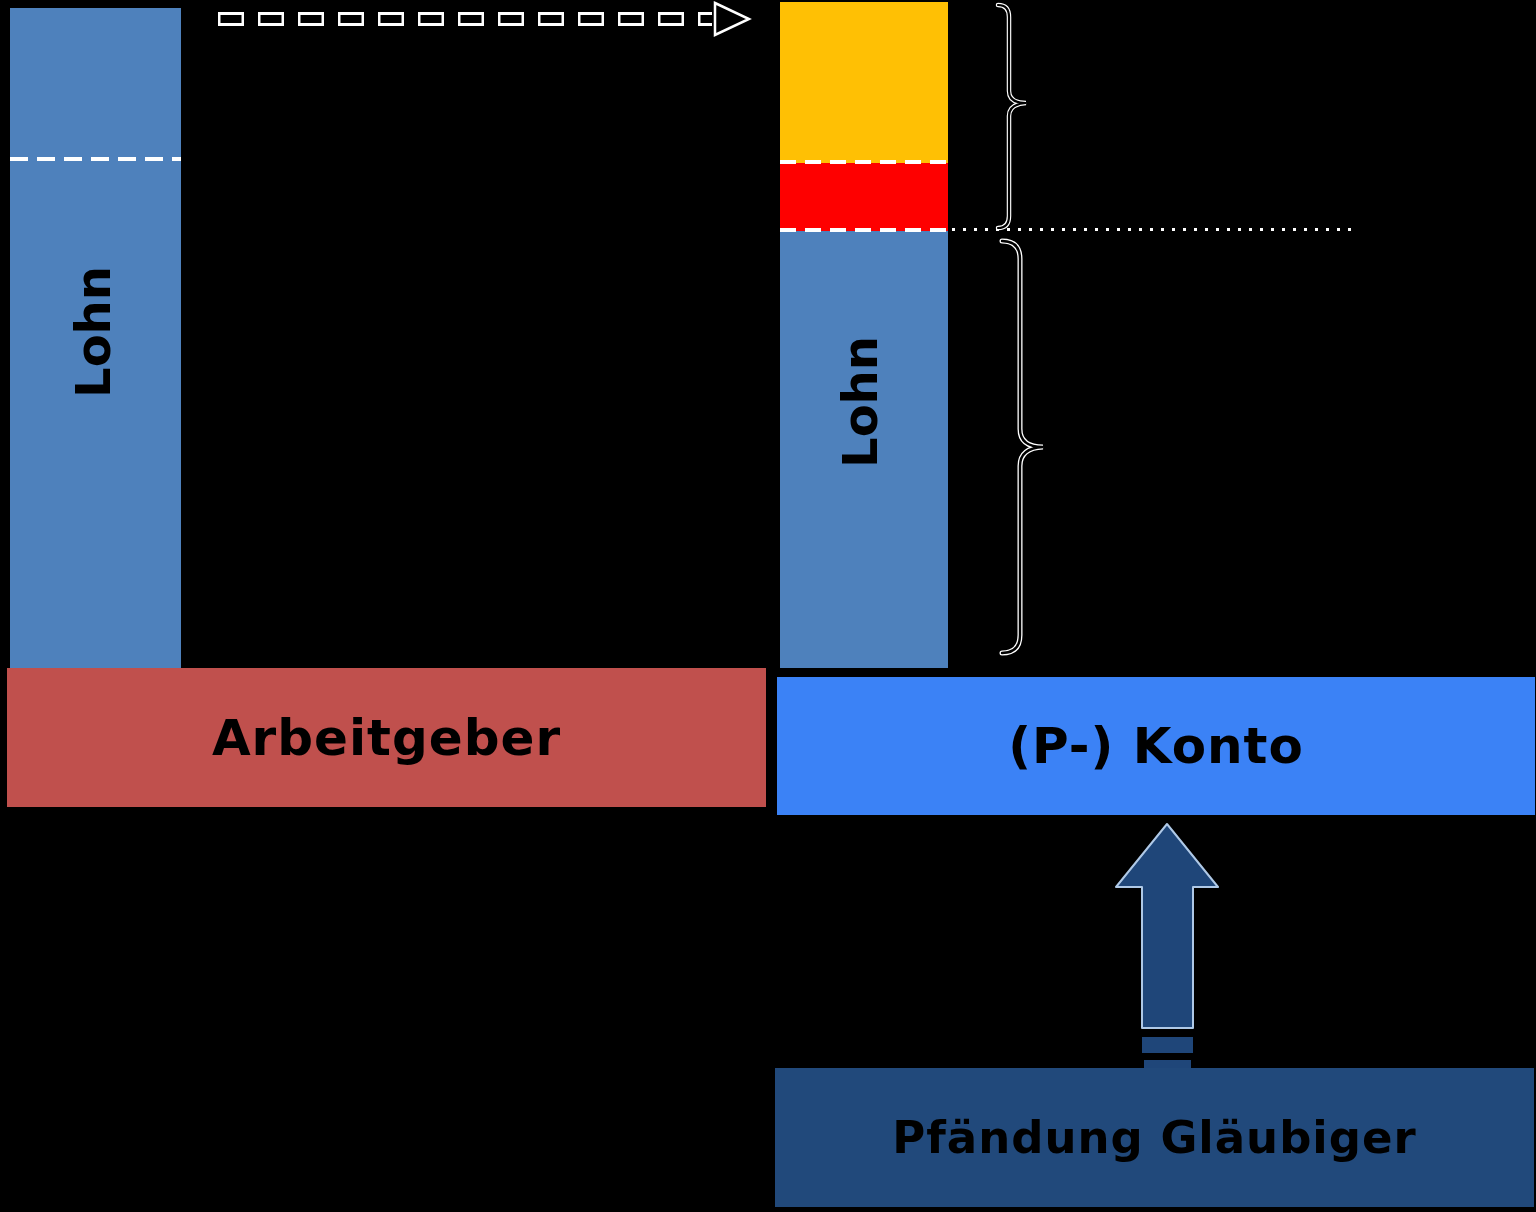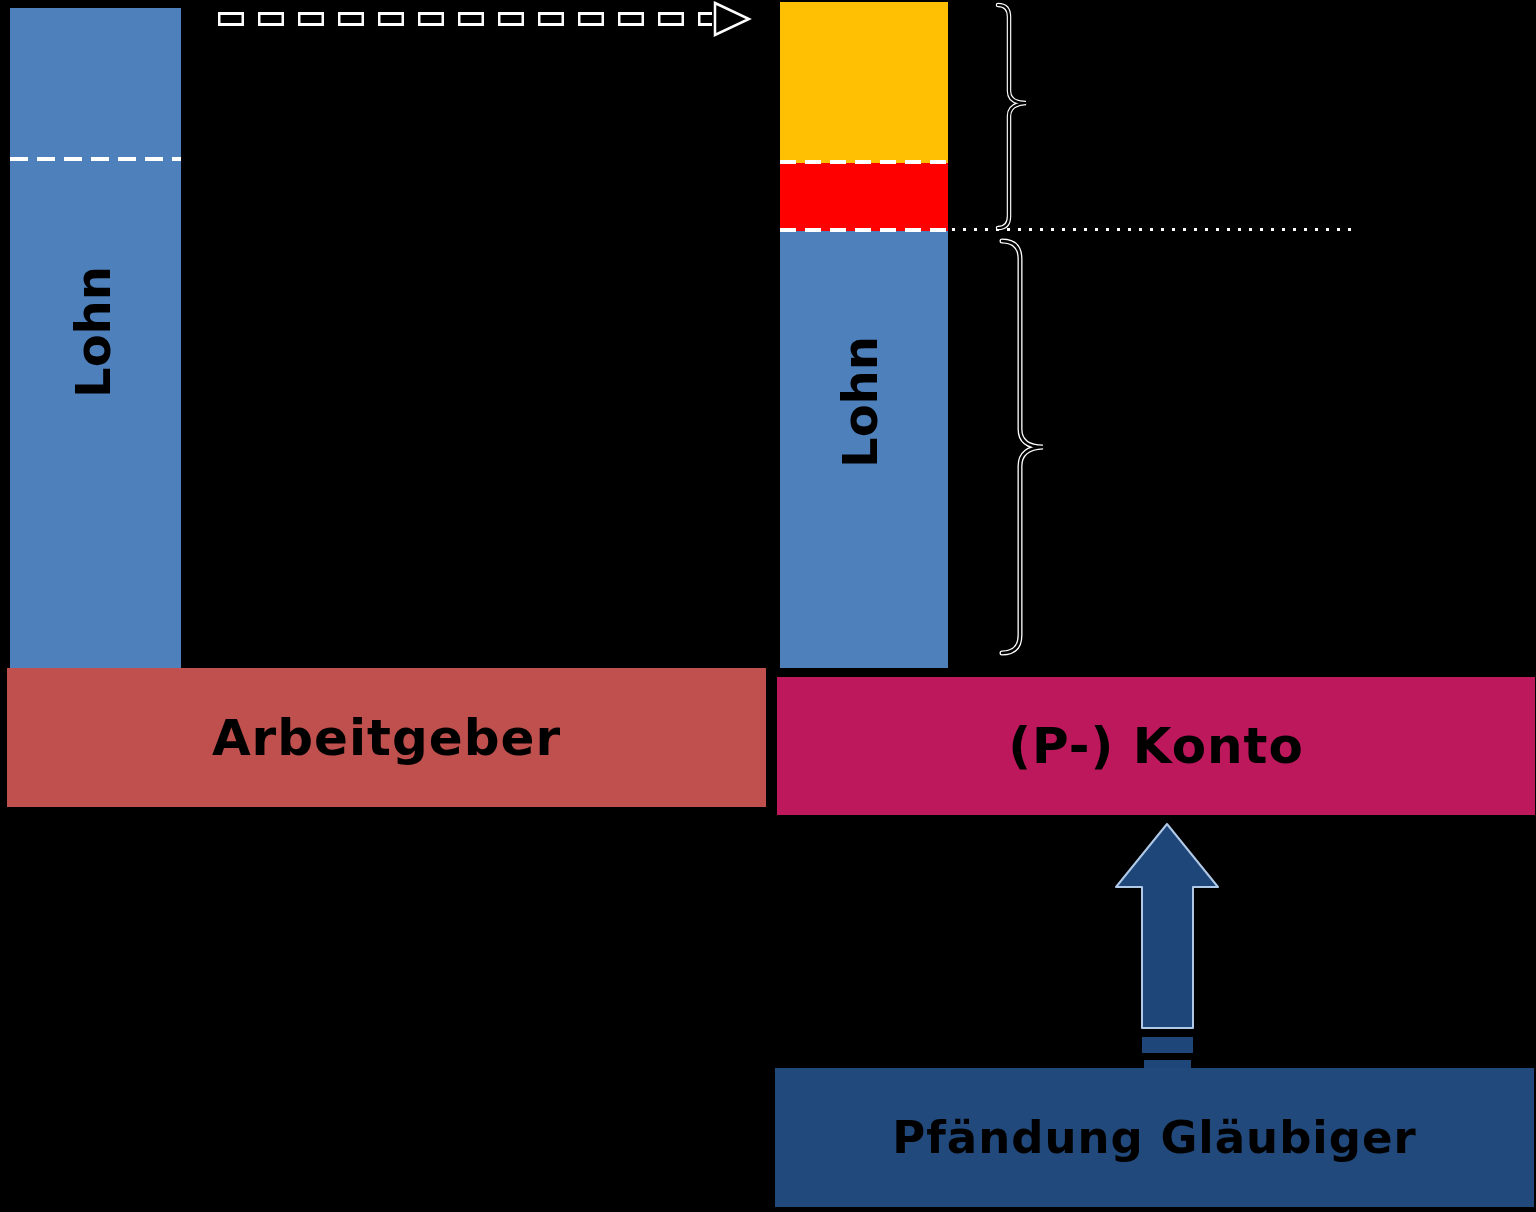--- a/index.html
+++ b/index.html
@@ -11,21 +11,21 @@
   .abs { position:absolute; }
 
   
   .bar-left      { left:10px;  top:8px;   width:171px; height:660px; background:#4E81BC; }
   .seg-orange    { left:780px; top:2px;   width:168px; height:161px; background:#FFC004; }
   .seg-red       { left:780px; top:163px; width:168px; height:68px;  background:#FE0000; }
   .seg-blue      { left:780px; top:231px; width:168px; height:437px; background:#4E81BC; }
 
   .box { display:flex; align-items:center; justify-content:center; }
   .box-employer  { left:7px;   top:668px;  width:759px; height:139px; background:#C0504D; }
-  .box-konto     { left:777px; top:677px;  width:758px; height:138px; background:#be185d; }
+  .box-konto     { left:777px; top:677px;  width:758px; height:138px; background:#3b82f6; }
   .box-creditor  { left:775px; top:1068px; width:759px; height:139px; background:#21497B; }
 
   .box-label {
     color:#000; font-weight:700; font-size:50px; letter-spacing:1px; white-space:nowrap;
   }
   .box-creditor .box-label { font-size:45px; }
 
   
   .vlabel {
     position:absolute; color:#000; font-weight:700; font-size:48px; white-space:nowrap;

